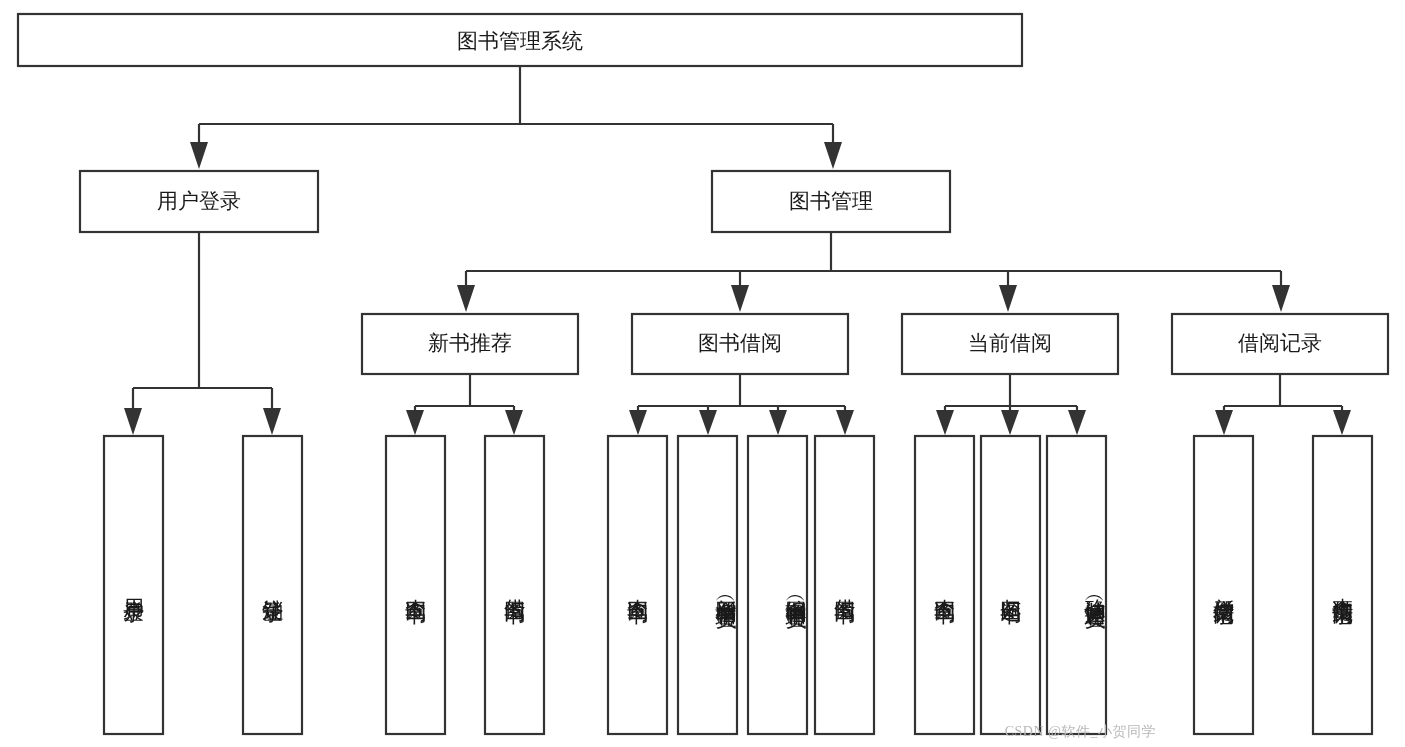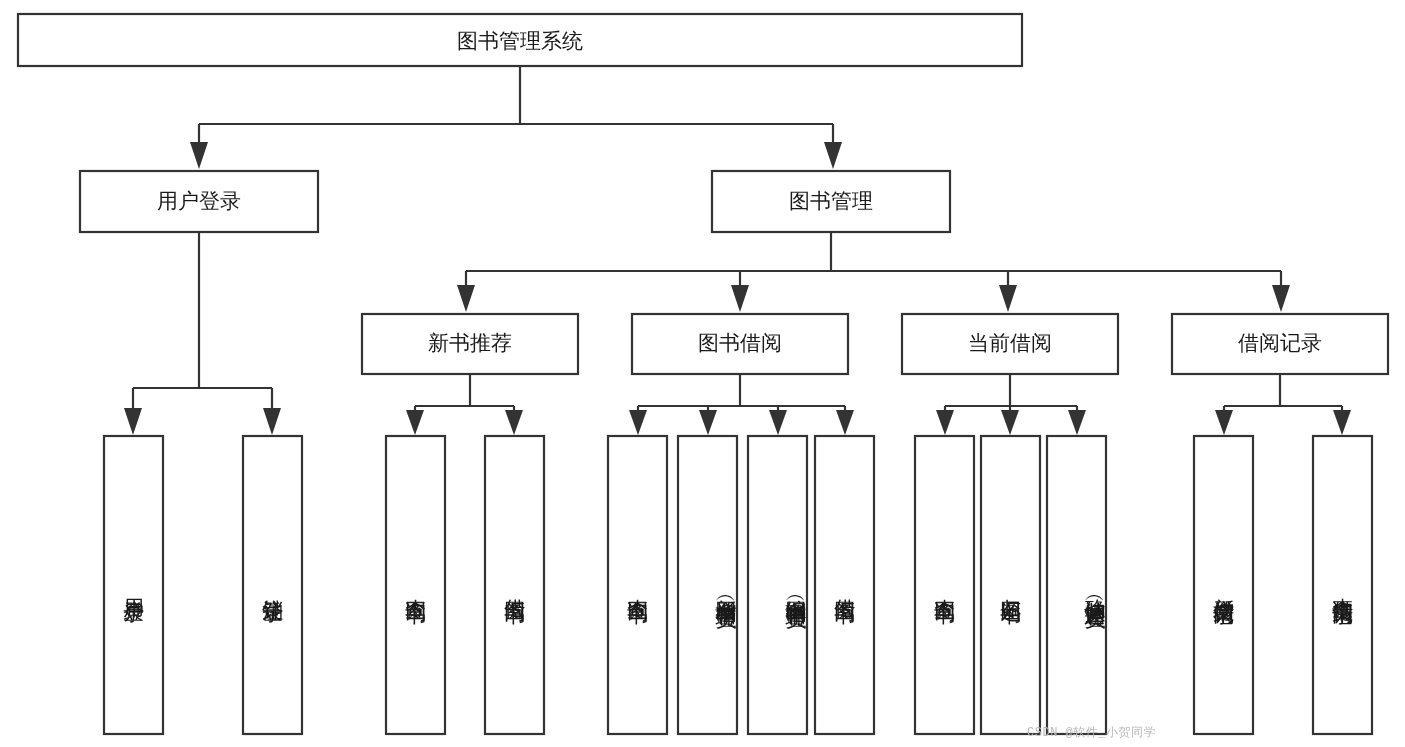--- a/index.html
+++ b/index.html
@@ -59,22 +59,22 @@
     white-space: nowrap;
     display: flex;
     align-items: center;
     justify-content: center;
     pointer-events: none;
   }
   .watermark {
     position: absolute;
     right: 8px;
     bottom: 6px;
-    font-family: Liberation Mono, monospace;
-    font-size: 12px;
+    font-family: Liberation Serif, serif;
+    font-size: 14px;
     color: #b8b8b8;
     white-space: nowrap;
     letter-spacing: 0.5px;
   }
 </style>
 </head>
 <body>
 
 <div id="diagram-root">
 

